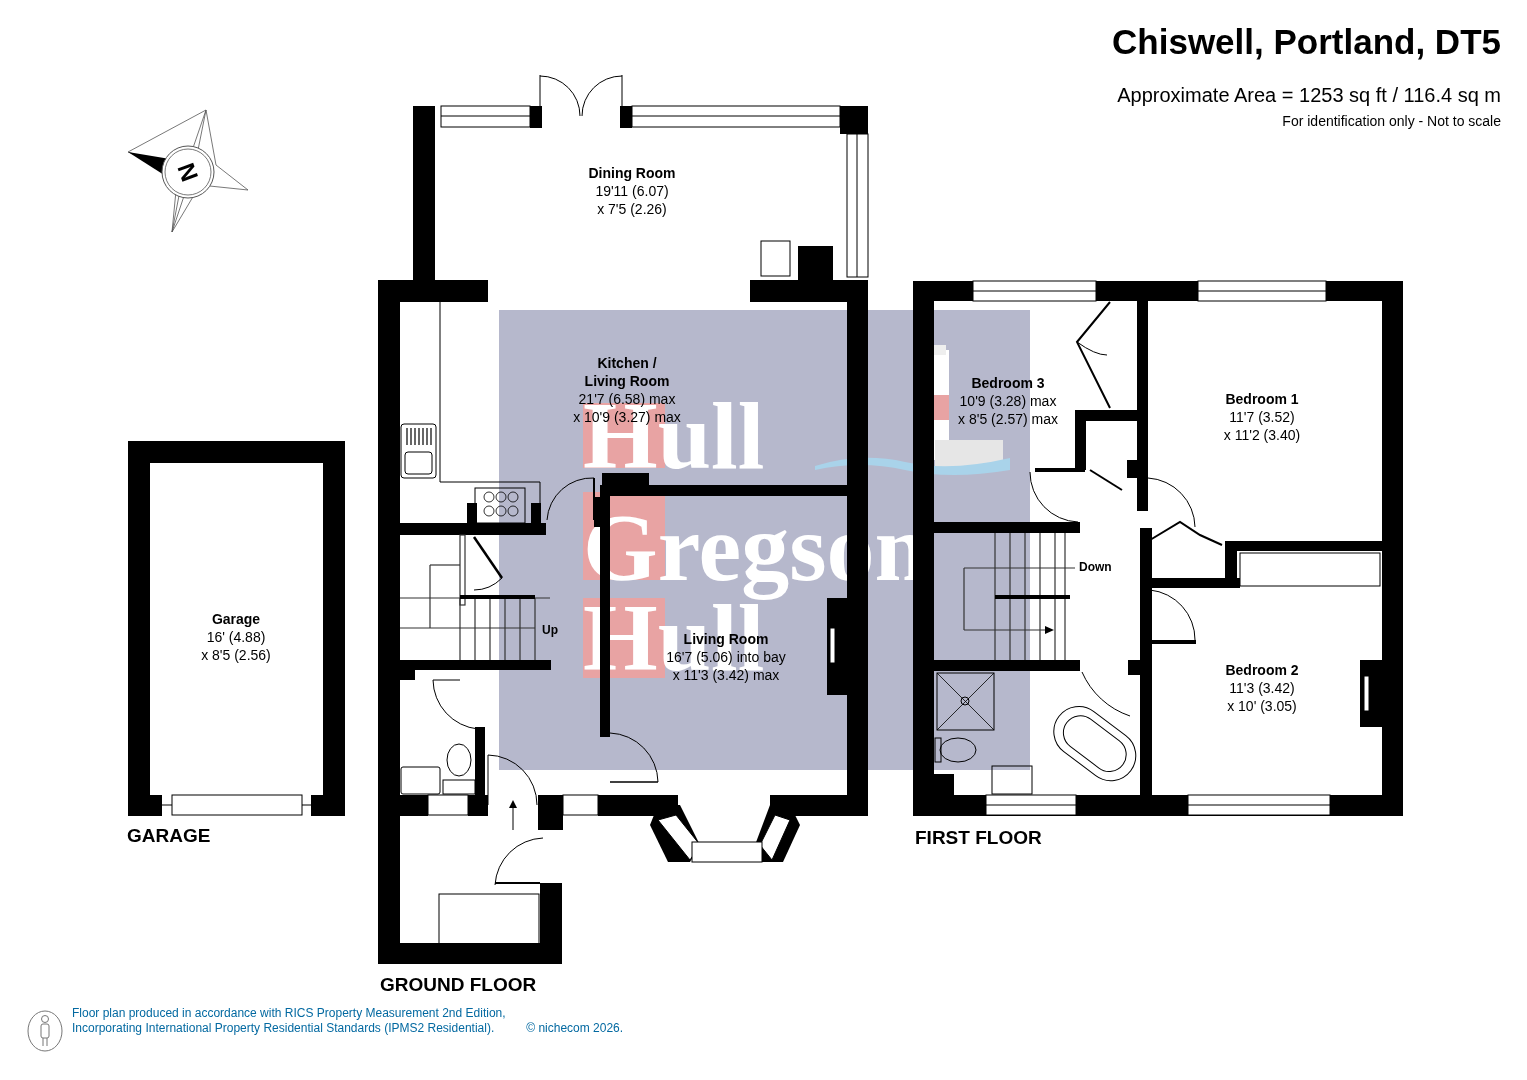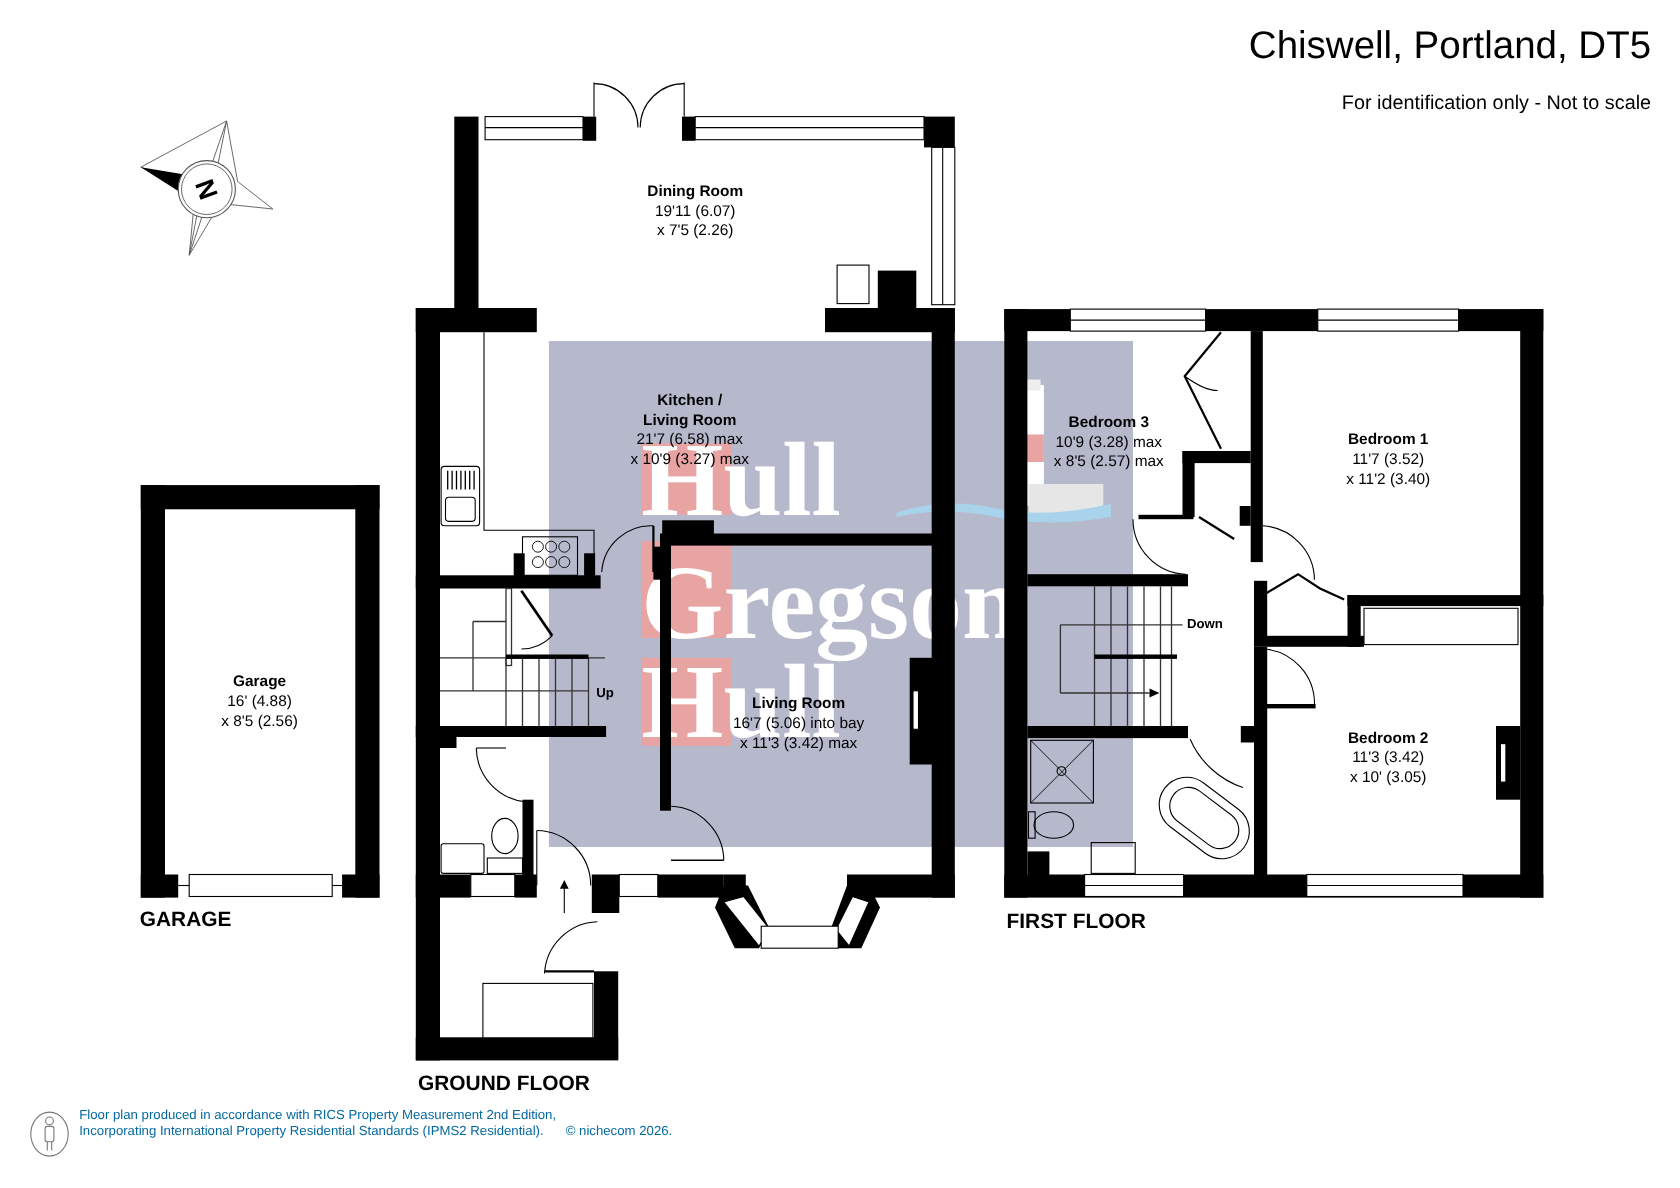--- a/index.html
+++ b/index.html
@@ -8,31 +8,32 @@
   .w { fill:#000; }
   .lite { fill:none; stroke:#000; stroke-width:1; }
   .lite2 { fill:none; stroke:#333; stroke-width:1.2; }
   .win { fill:#fff; stroke:#000; stroke-width:1; }
   .rt { font-family:"Liberation Sans", sans-serif; font-weight:bold; font-size:14px; text-anchor:middle; fill:#000; }
   .rd { font-family:"Liberation Sans", sans-serif; font-size:14px; text-anchor:middle; fill:#000; }
   .fl { font-family:"Liberation Sans", sans-serif; font-weight:bold; font-size:19px; fill:#000; }
   .sm { font-family:"Liberation Sans", sans-serif; font-weight:bold; font-size:12px; fill:#000; }
   .wm { font-family:"Liberation Serif", serif; font-weight:bold; font-size:96px; fill:#ffffff; }
   .header { position:absolute; right:26px; top:20px; text-align:right; }
-  .title { font-size:35px; font-weight:normal; line-height:44px; margin-bottom:18px; }
+  .title { font-size:35px; font-weight:bold; line-height:44px; margin-bottom:18px; }
   .area { font-size:20px; line-height:26px; }
-  .note { font-size:18px; line-height:22px; margin-top:2px; }
+  .note { font-size:14px; line-height:22px; margin-top:2px; }
   .footer { position:absolute; left:72px; top:1006px; font-size:12px; line-height:15px; color:#0369a1; }
-  .footer .copy { margin-left:20px; }
+  .footer .copy { margin-left:32px; }
 </style>
 </head>
 <body>
 
 <div class="header">
   <div class="title">Chiswell, Portland, DT5</div>
+  <div class="area">Approximate Area = 1253 sq ft / 116.4 sq m</div>
   <div class="note">For identification only - Not to scale</div>
 </div>
 
 <svg class="plan" viewBox="0 0 1527 1080">
 
   <g>
     <rect x="499" y="310" width="531" height="460" fill="#b6b8cc"></rect>
     <rect x="583" y="403" width="82" height="65" fill="#e8a3a3"></rect>
     <rect x="583" y="492" width="82" height="88" fill="#e8a3a3"></rect>
     <rect x="583" y="598" width="82" height="80" fill="#e8a3a3"></rect>

